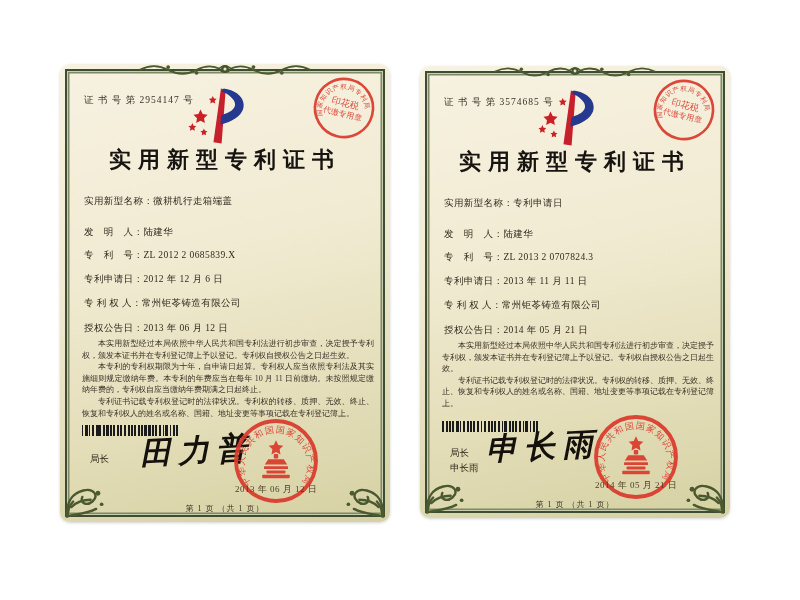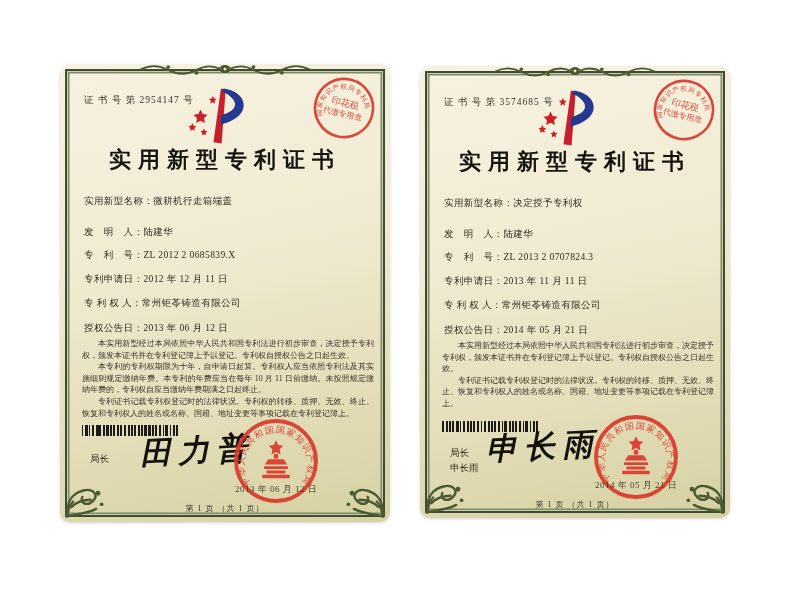--- a/index.html
+++ b/index.html
@@ -166,21 +166,21 @@
   <div class="row r-name">
     <span>实用新型名称：</span><span>微耕机行走箱端盖</span>
   </div>
   <div class="row r-inv">
     <span>发　明　人：</span><span>陆建华</span>
   </div>
   <div class="row r-no">
     <span>专　利　号：</span><span>ZL 2012 2 0685839.X</span>
   </div>
   <div class="row r-filing">
-    <span>专利申请日：</span><span>2012 年 12 月 11 日</span>
+    <span>专利申请日：</span><span>2012 年 12 月 6 日</span>
   </div>
   <div class="row r-patentee">
     <span>专 利 权 人：</span><span>常州钜苓铸造有限公司</span>
   </div>
   <div class="row r-grant">
     <span>授权公告日：</span><span>2013 年 06 月 12 日</span>
   </div>
 
   <div class="body-text">
     <p>本实用新型经过本局依照中华人民共和国专利法进行初步审查，决定授予专利权，颁发本证书并在专利登记簿上予以登记。专利权自授权公告之日起生效。</p>
@@ -231,21 +231,21 @@
   <svg class="stamp" viewBox="0 0 100 100">
     <use href="#sym-stamp"></use>
     <text font-size="10" fill="#d93a2c" letter-spacing="1"><textPath href="#stampArc" startOffset="4">国家知识产权局专利局</textPath></text>
     <text x="50" y="47" text-anchor="middle" font-size="14" fill="#d93a2c">印花税</text>
     <text x="50" y="63" text-anchor="middle" font-size="12" fill="#d93a2c">代缴专用章</text>
   </svg>
 
   <div class="title">实用新型专利证书</div>
 
   <div class="row r-name">
-    <span>实用新型名称：</span><span>决定授予专利权</span>
+    <span>实用新型名称：</span><span>专利申请日</span>
   </div>
   <div class="row r-inv">
     <span>发　明　人：</span><span>陆建华</span>
   </div>
   <div class="row r-no">
     <span>专　利　号：</span><span>ZL 2013 2 0707824.3</span>
   </div>
   <div class="row r-filing">
     <span>专利申请日：</span><span>2013 年 11 月 11 日</span>
   </div>

